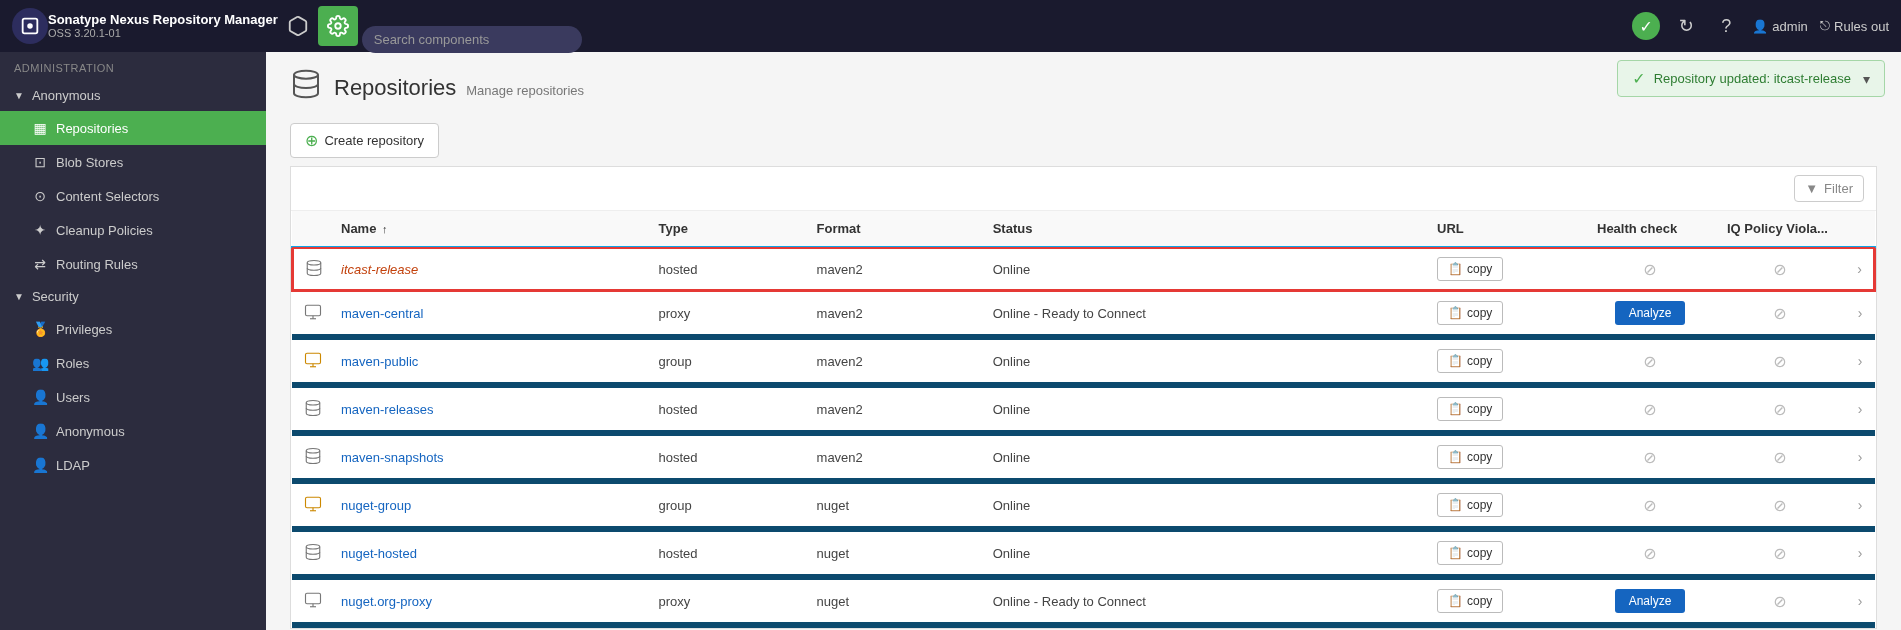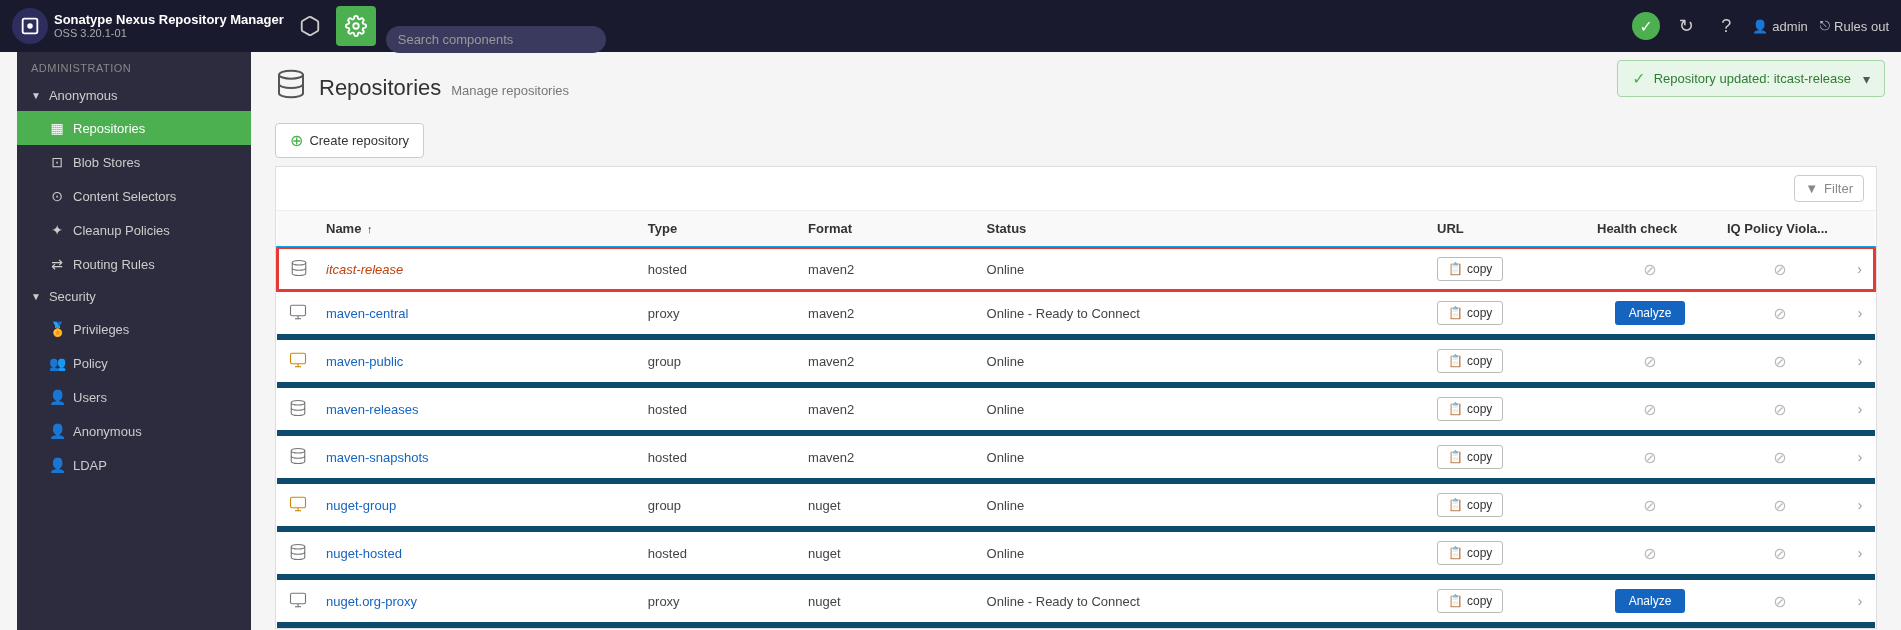--- a/index.html
+++ b/index.html
@@ -5,21 +5,21 @@
     * { box-sizing: border-box; margin: 0; padding: 0; }
     body { font-family: Arial, sans-serif; font-size: 13px; background: #f5f5f5; overflow: hidden; }
 
     
     .navbar {
       display: flex;
       align-items: center;
       background: #1a1a2e;
       height: 52px;
       padding: 0 12px;
-      gap: 6px;
+      gap: 0;
       position: fixed;
       top: 0; left: 0; right: 0;
       z-index: 100;
     }
     .navbar-brand {
       display: flex;
       align-items: center;
       gap: 8px;
       color: white;
     }
@@ -97,26 +97,25 @@
 
     
     .layout {
       display: flex;
       margin-top: 52px;
       height: calc(100vh - 52px);
     }
 
     
     .sidebar {
-      width: 234px;
+      width: 266px;
       background: #2c2c3e;
       color: #ccc;
       flex-shrink: 0;
       overflow-y: auto;
-      margin-left: 17px;
     }
     .sidebar-admin-label {
       padding: 10px 14px 6px;
       font-size: 11px;
       color: #888;
       text-transform: uppercase;
       letter-spacing: 0.5px;
     }
     .sidebar-section-header {
       display: flex;
@@ -397,21 +396,21 @@
     <div class="sidebar-section-header">
       <span class="triangle">▼</span>
       <span>Security</span>
     </div>
     <div class="sidebar-item">
       <span class="sidebar-icon">🏅</span>
       <span>Privileges</span>
     </div>
     <div class="sidebar-item">
       <span class="sidebar-icon">👥</span>
-      <span>Policy</span>
+      <span>Roles</span>
     </div>
     <div class="sidebar-item">
       <span class="sidebar-icon">👤</span>
       <span>Users</span>
     </div>
     <div class="sidebar-item">
       <span class="sidebar-icon">👤</span>
       <span>Anonymous</span>
     </div>
     <div class="sidebar-item">

